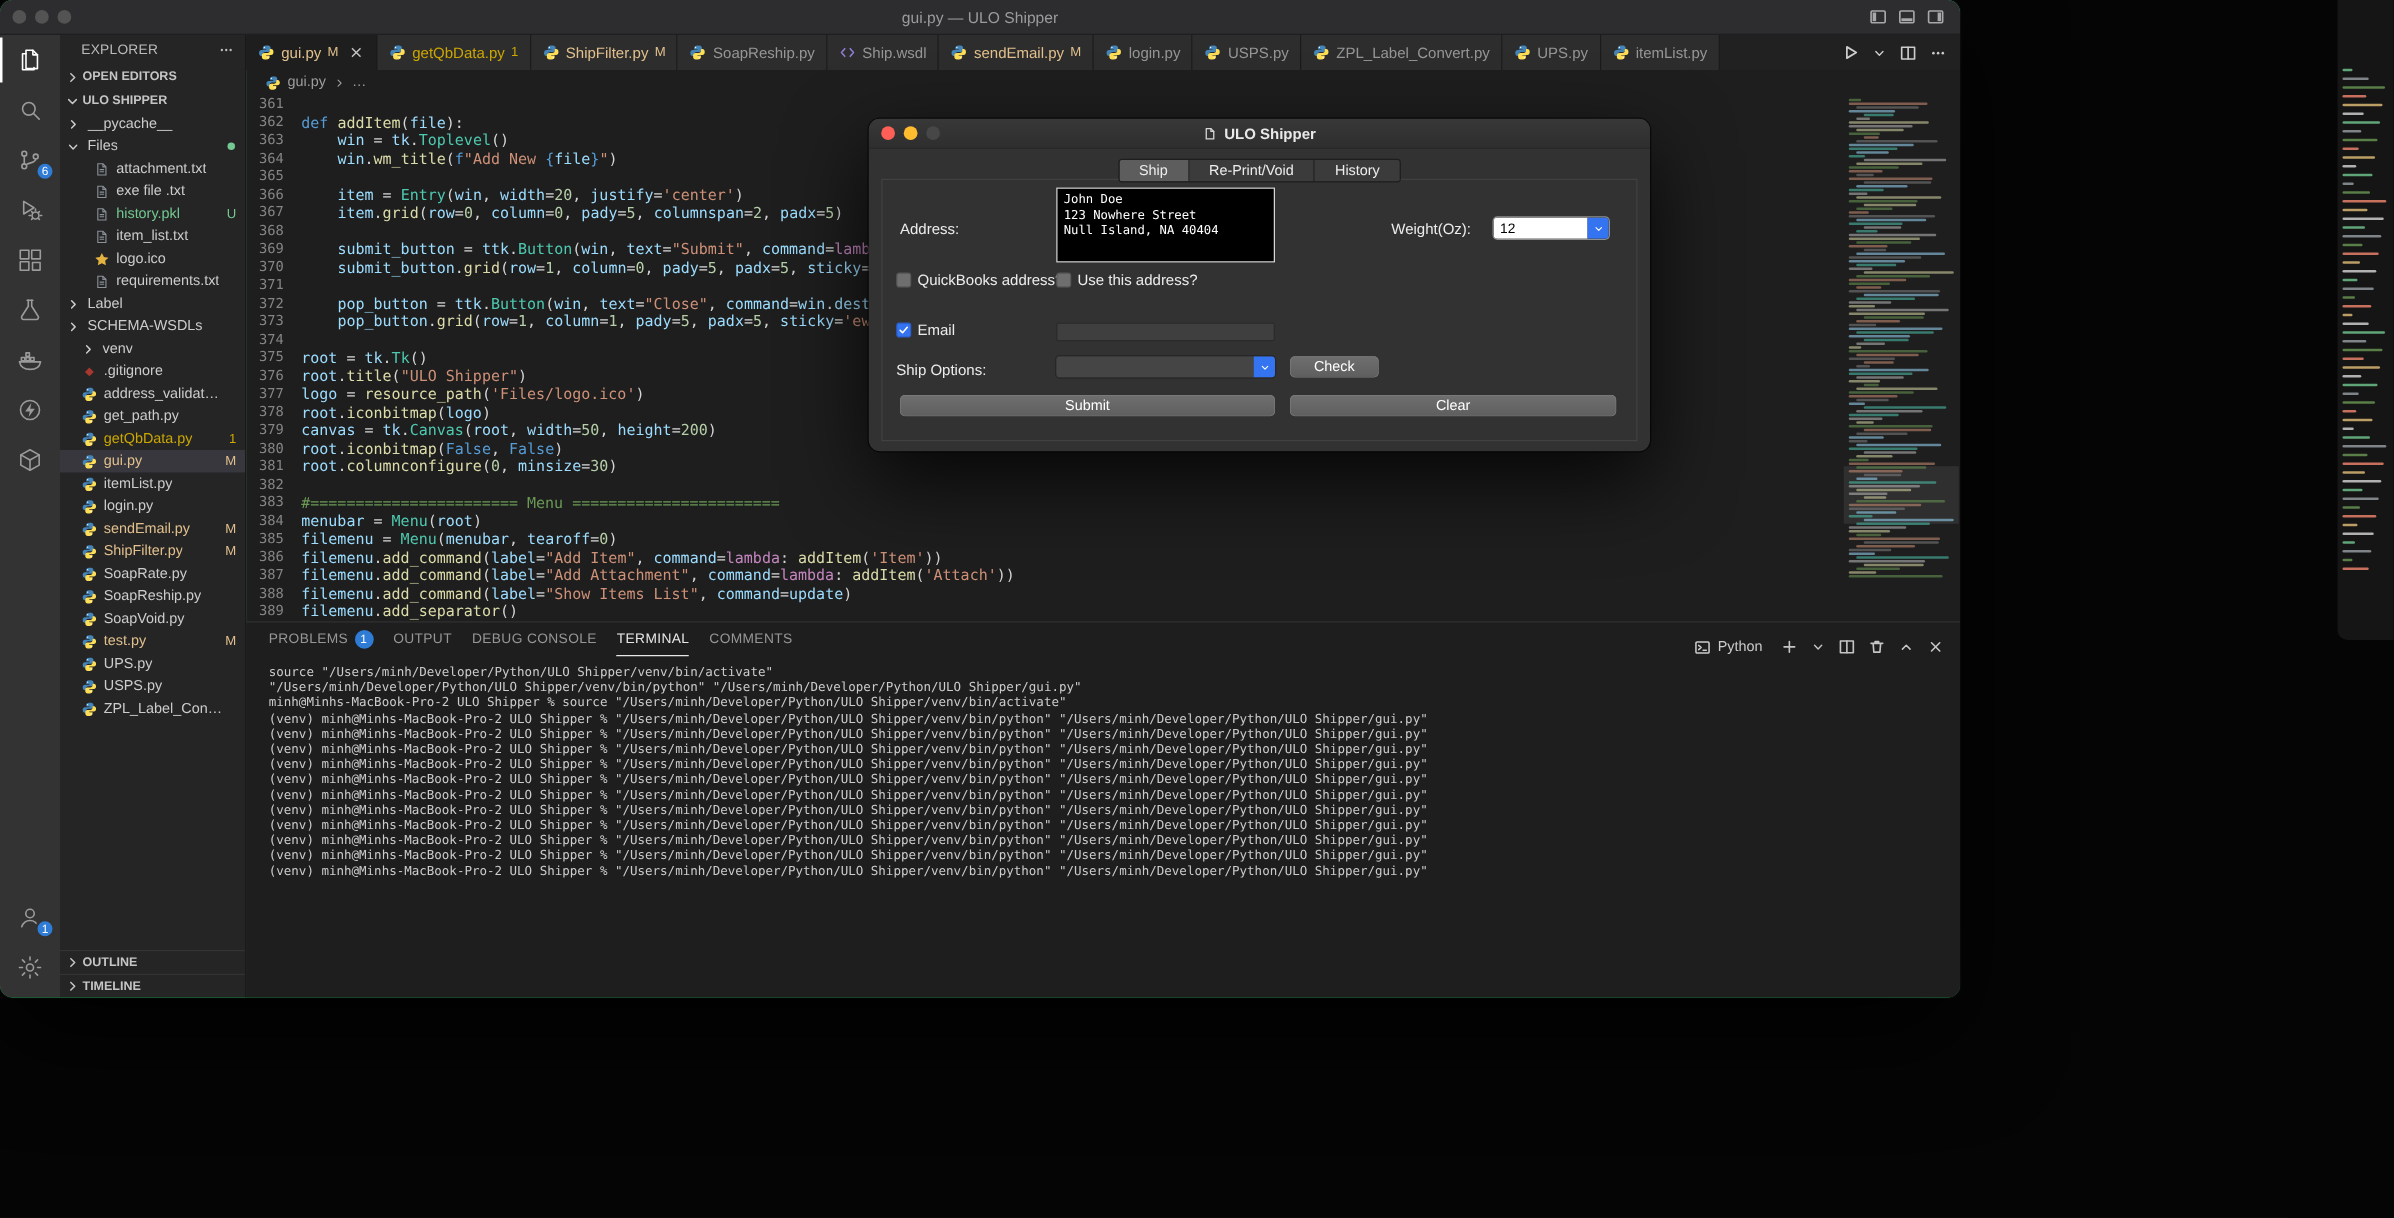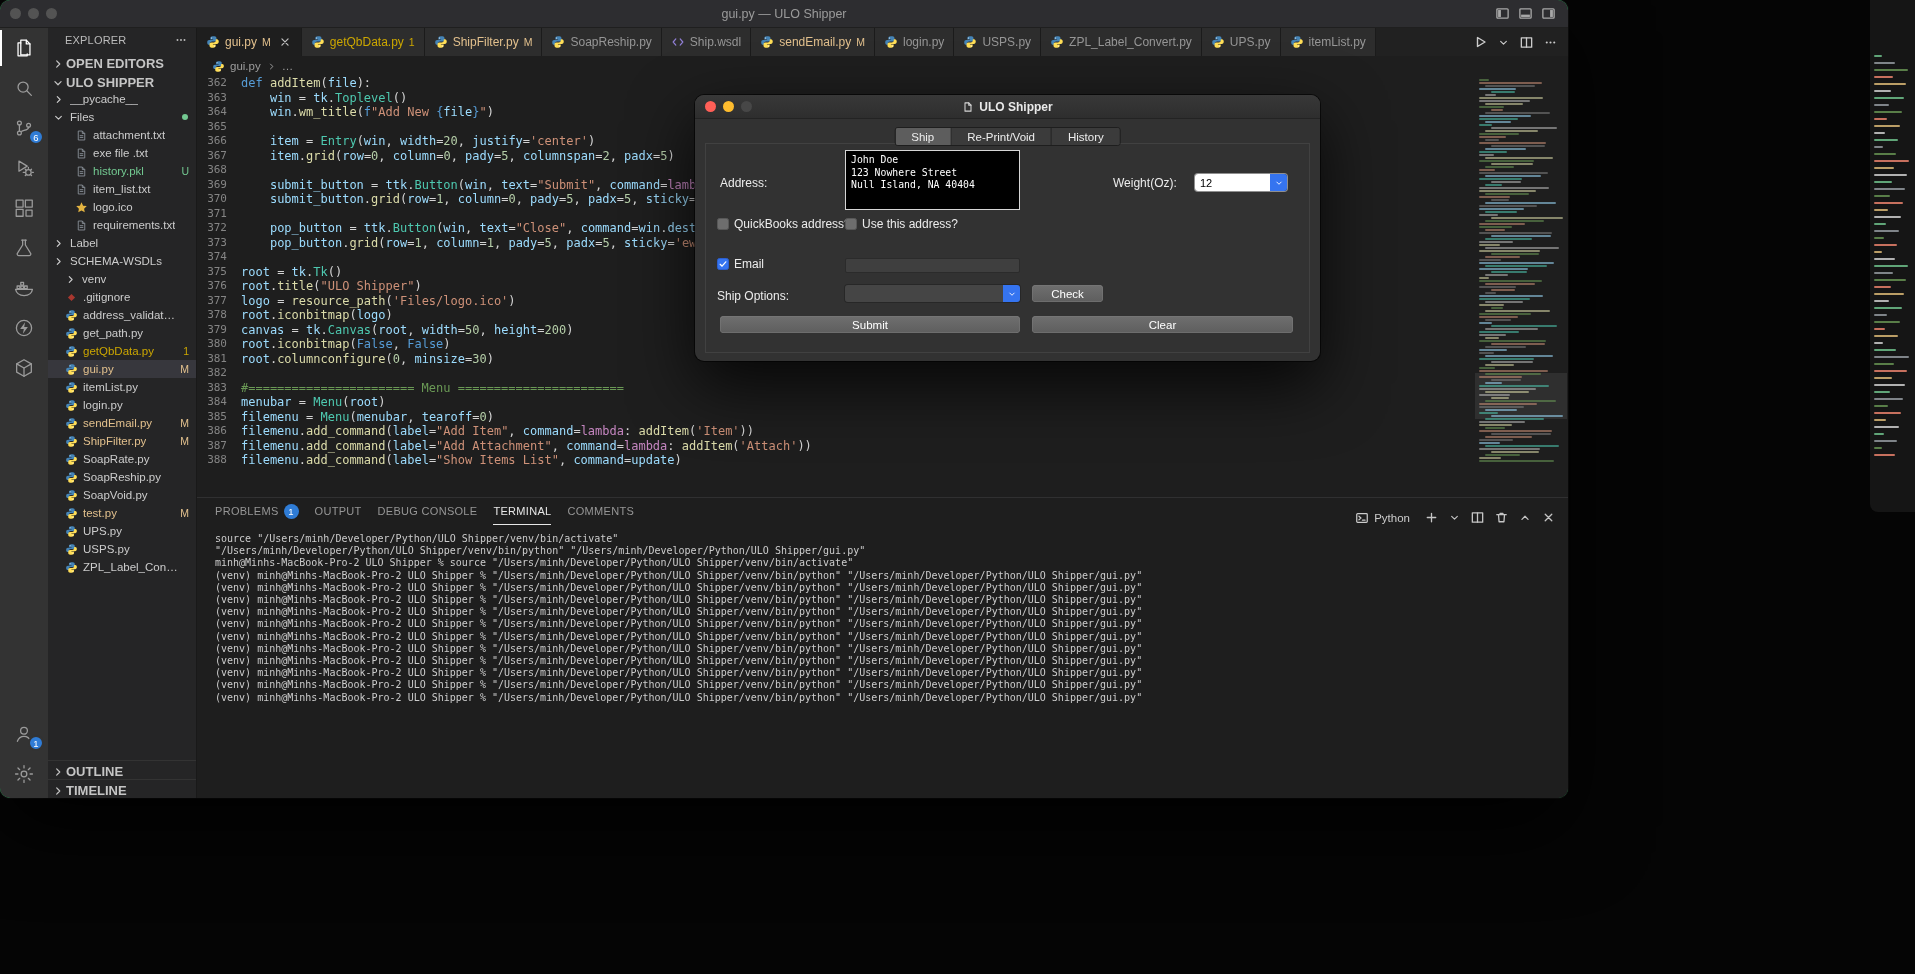--- a/index.html
+++ b/index.html
@@ -27,21 +27,21 @@
   .ab-item{width:48px;height:40px;display:grid;place-items:center;color:#9b9b9b;position:relative;cursor:pointer}
   .ab-item.active{color:#ffffff}
   .ab-item.active::before{content:"";position:absolute;left:0;top:2px;bottom:2px;width:2px;background:#fff}
   .ab-badge{position:absolute;right:4px;bottom:3px;min-width:16px;height:16px;padding:0 3px;border-radius:9px;background:#2f7cd6;color:#fff;font-size:9.5px;display:grid;place-items:center;border:2px solid #333}
   .ab-spacer{flex:1}
 
   
   .sidebar{width:149px;background:#252526;border-right:1px solid #191919;display:flex;flex-direction:column;flex:none;color:#cccccc;overflow:hidden}
   .sb-title{height:24px;display:flex;align-items:center;padding:0 8px 0 17px;font-size:11px;color:#bbbbbb;letter-spacing:.2px}
   .sb-more{margin-left:auto;width:14px;height:14px;color:#bbb;display:inline-flex;cursor:pointer}
-  .sb-sec{height:19px;display:flex;align-items:flex-end;gap:1px;padding-left:3px;font-size:13px;font-weight:700;color:#c5c5c5;cursor:pointer}
+  .sb-sec{height:19px;display:flex;align-items:center;gap:1px;padding-left:3px;font-size:10px;font-weight:700;color:#c5c5c5;cursor:pointer}
   .sb-sec.bordered{border-top:1px solid #333}
   .tree{flex:0 0 auto}
   .tree-row{height:18px;display:flex;align-items:center;font-size:11.5px;position:relative;cursor:pointer;padding-right:18px}
   .tree-row.selected{background:#37373d}
   .tree-row .ic{margin-right:2px}
   .tr-label{margin-left:3px;white-space:nowrap;overflow:hidden;text-overflow:ellipsis;color:#cccccc}
   .tr-badge{position:absolute;right:7px;font-size:10.5px}
   .tr-dot{position:absolute;right:8px;width:6px;height:6px;border-radius:50%}
   .sb-bottom{margin-top:auto}
 
@@ -842,20 +842,24 @@
             <span class="ic" style="width:11px;height:11px">
               <svg viewBox="0 0 16 16">
                 <path d="M6.5 4.5L10 8l-3.5 3.5" fill="none" stroke="currentColor" stroke-width="1.4" stroke-linecap="round" stroke-linejoin="round"></path>
               </svg>
             </span>
             <span class="bc-more">…</span>
           </div>
         <div class="code-wrap">
           <div id="code">
               <div class="code-line">
+                <span class="gutter">361</span>
+                <span class="lc"></span>
+              </div>
+              <div class="code-line">
                 <span class="gutter">362</span>
                 <span class="lc"><span class="tk-k">def </span><span class="tk-f">addItem</span><span class="tk-p">(</span><span class="tk-v">file</span><span class="tk-p">):</span></span>
               </div>
               <div class="code-line">
                 <span class="gutter">363</span>
                 <span class="lc"><span class="tk-p">    </span><span class="tk-v">win</span><span class="tk-p"> = </span><span class="tk-v">tk</span><span class="tk-p">.</span><span class="tk-c">Toplevel</span><span class="tk-p">()</span></span>
               </div>
               <div class="code-line">
                 <span class="gutter">364</span>
                 <span class="lc"><span class="tk-p">    </span><span class="tk-v">win</span><span class="tk-p">.</span><span class="tk-f">wm_title</span><span class="tk-p">(</span><span class="tk-k">f</span><span class="tk-s">"Add New </span><span class="tk-k">{</span><span class="tk-v">file</span><span class="tk-k">}</span><span class="tk-s">"</span><span class="tk-p">)</span></span>
@@ -948,20 +952,24 @@
                 <span class="gutter">386</span>
                 <span class="lc"><span class="tk-v">filemenu</span><span class="tk-p">.</span><span class="tk-f">add_command</span><span class="tk-p">(</span><span class="tk-v">label</span><span class="tk-p">=</span><span class="tk-s">"Add Item"</span><span class="tk-p">, </span><span class="tk-v">command</span><span class="tk-p">=</span><span class="tk-m">lambda</span><span class="tk-p">: </span><span class="tk-f">addItem</span><span class="tk-p">(</span><span class="tk-s">'Item'</span><span class="tk-p">))</span></span>
               </div>
               <div class="code-line">
                 <span class="gutter">387</span>
                 <span class="lc"><span class="tk-v">filemenu</span><span class="tk-p">.</span><span class="tk-f">add_command</span><span class="tk-p">(</span><span class="tk-v">label</span><span class="tk-p">=</span><span class="tk-s">"Add Attachment"</span><span class="tk-p">, </span><span class="tk-v">command</span><span class="tk-p">=</span><span class="tk-m">lambda</span><span class="tk-p">: </span><span class="tk-f">addItem</span><span class="tk-p">(</span><span class="tk-s">'Attach'</span><span class="tk-p">))</span></span>
               </div>
               <div class="code-line">
                 <span class="gutter">388</span>
                 <span class="lc"><span class="tk-v">filemenu</span><span class="tk-p">.</span><span class="tk-f">add_command</span><span class="tk-p">(</span><span class="tk-v">label</span><span class="tk-p">=</span><span class="tk-s">"Show Items List"</span><span class="tk-p">, </span><span class="tk-v">command</span><span class="tk-p">=</span><span class="tk-v">update</span><span class="tk-p">)</span></span>
+              </div>
+              <div class="code-line">
+                <span class="gutter">389</span>
+                <span class="lc"><span class="tk-v">filemenu</span><span class="tk-p">.</span><span class="tk-f">add_separator</span><span class="tk-p">()</span></span>
               </div>
             </div>
           <div class="minimap" id="minimap">
             <div class="mini-slider"></div>
           <div class="mbar" style="margin-left:2px;width:10px;background:#6a9955;opacity:.55"></div>
               <div class="mbar" style="margin-left:2px;width:63px;background:#ce9178;opacity:.55"></div>
               <div class="mbar" style="margin-left:8px;width:50px;background:#808080;opacity:.55"></div>
               <div class="mbar" style="margin-left:2px;width:37px;background:#9cdcfe;opacity:.55"></div>
               <div class="mbar" style="margin-left:14px;width:24px;background:#4ec9b0;opacity:.55"></div>
               <div class="mbar" style="margin-left:8px;width:11px;background:#bdbdbd;opacity:.55"></div>

